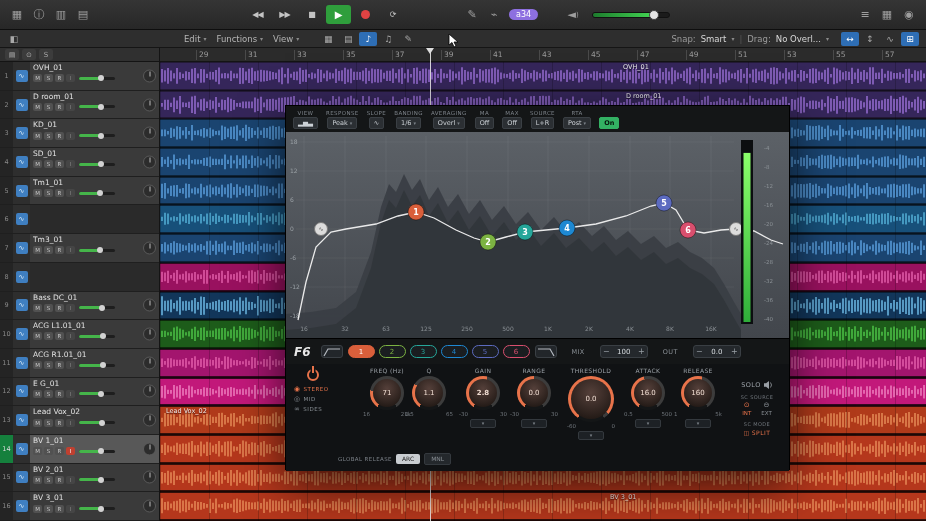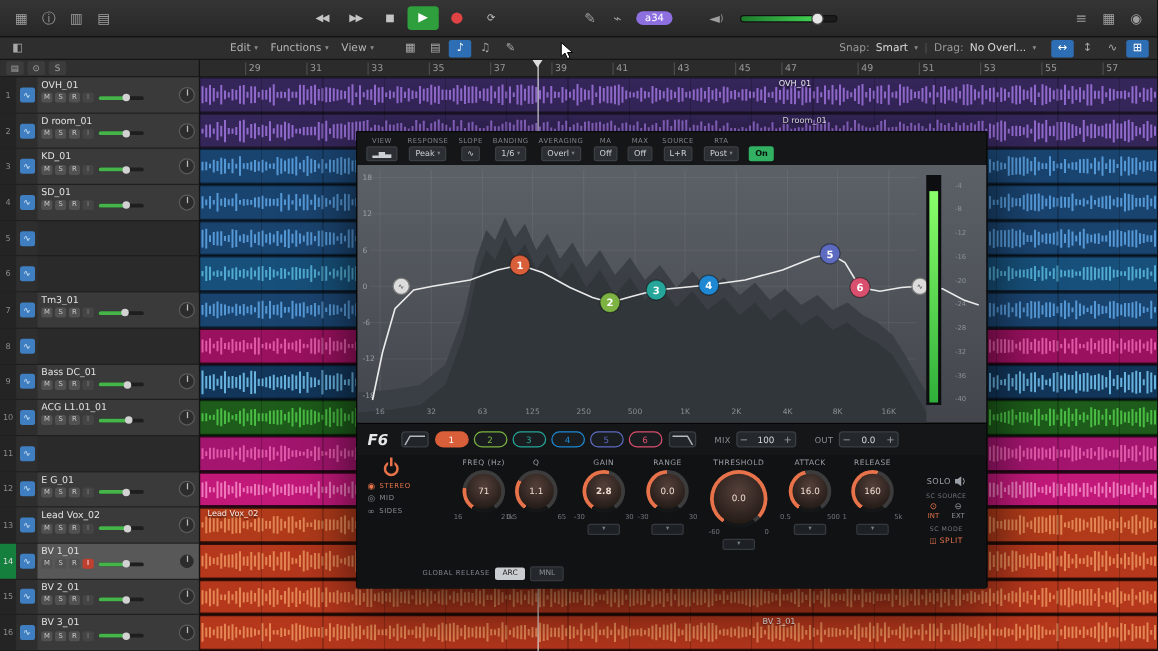--- a/index.html
+++ b/index.html
@@ -106,21 +106,21 @@
   .p-val.on{background:#33b163;color:#07130b;border-color:#33b163;font-weight:bold}
   .p-val .caret{font-size:5px;color:#7d838a}
   .p-graph{height:206px;position:relative;background:linear-gradient(#5c6167,#42464c)}
   .p-bandrow{height:26px;background:#141617;border-top:1px solid #000;display:flex;align-items:center;
          padding:0 8px;gap:5px}
   .f6{font-size:12px;font-weight:bold;font-style:italic;color:#e8e8e8;margin-right:5px}
   .shelf{width:22px;height:13px;border:1px solid #3a3f44;border-radius:3px;background:#22262a;
          display:flex;align-items:center;justify-content:center}
   .bpill{width:27px;height:13px;border-radius:7px;border:1px solid;display:flex;align-items:center;
          justify-content:center;font-size:7px;background:#1a1d20}
-  .stepgrp{display:flex;align-items:center;gap:4px;margin-left:10px}
+  .stepgrp{display:flex;align-items:center;gap:15px;margin-left:10px}
   .steplab{font-size:6.5px;color:#8a9096;letter-spacing:.4px}
   .stepper{display:flex;align-items:center;background:#24282c;border:1px solid #3a3f44;border-radius:3px;height:13px}
   .stepper .sbtn{width:11px;text-align:center;color:#9aa0a6;font-size:8px;line-height:11px}
   .stepper .sval{width:24px;text-align:center;color:#d5dade;font-size:7px}
   .p-controls{position:relative;height:107px;background:#101214}
   .rail-left{position:absolute;left:4px;top:5px;width:46px}
   .pwr{width:12px;height:12px;border:2px solid #e8734a;border-radius:50%;margin:0 auto 4px;position:relative}
   .pwr span{position:absolute;left:50%;top:-5px;transform:translateX(-50%);width:2px;height:7px;
             background:#e8734a;box-shadow:0 0 0 1.5px #101214}
   .chan{display:flex;align-items:center;gap:3px;margin:2px 0 0 4px;font-size:5.5px;color:#8a9096;letter-spacing:.5px}
@@ -246,21 +246,21 @@
   <div class="ruler" id="ruler">
       <span class="rtick" style="left: 36px;">29</span>
       <span class="rtick" style="left: 85px;">31</span>
       <span class="rtick" style="left: 134px;">33</span>
       <span class="rtick" style="left: 183px;">35</span>
       <span class="rtick" style="left: 232px;">37</span>
       <span class="rtick" style="left: 281px;">39</span>
       <span class="rtick" style="left: 330px;">41</span>
       <span class="rtick" style="left: 379px;">43</span>
       <span class="rtick" style="left: 428px;">45</span>
-      <span class="rtick" style="left: 465px; text-align: right;">47</span>
+      <span class="rtick" style="left: 477px; text-align: right;">47</span>
       <span class="rtick" style="left: 526px;">49</span>
       <span class="rtick" style="left: 575px;">51</span>
       <span class="rtick" style="left: 624px;">53</span>
       <span class="rtick" style="left: 673px;">55</span>
       <span class="rtick" style="left: 722px;">57</span>
     </div>
 
   <div class="tracks" id="tracks">
       <div class="trow">
         <div class="tnum">1</div>
@@ -340,48 +340,62 @@
             </span>
           </div>
           <span class="tpan"></span>
         </div>
       </div>
       <div class="trow">
         <div class="tnum">5</div>
         <div class="ticon">
           <span class="sq">∿</span>
         </div>
-      </div>
-      <div class="trow">
-        <div class="tnum">6</div>
-        <div class="ticon">
-          <span class="sq">∿</span>
-        </div>
-      </div>
-      <div class="trow">
-        <div class="tnum">7</div>
-        <div class="ticon">
-          <span class="sq">∿</span>
-        </div>
-        <div class="tbody">
-          <div class="tname">Tm3_01</div>
+        <div class="tbody">
+          <div class="tname">Tm1_01</div>
           <div class="tctrl">
             <span class="mbtn">M</span>
             <span class="mbtn">S</span>
             <span class="mbtn">R</span>
             <span class="mbtn dim">I</span>
             <span class="tslider">
               <span class="fill" style="width: 58%;"></span>
               <span class="knb" style="left: 58%;"></span>
             </span>
           </div>
           <span class="tpan"></span>
         </div>
       </div>
       <div class="trow">
+        <div class="tnum">6</div>
+        <div class="ticon">
+          <span class="sq">∿</span>
+        </div>
+      </div>
+      <div class="trow">
+        <div class="tnum">7</div>
+        <div class="ticon">
+          <span class="sq">∿</span>
+        </div>
+        <div class="tbody">
+          <div class="tname">Tm3_01</div>
+          <div class="tctrl">
+            <span class="mbtn">M</span>
+            <span class="mbtn">S</span>
+            <span class="mbtn">R</span>
+            <span class="mbtn dim">I</span>
+            <span class="tslider">
+              <span class="fill" style="width: 58%;"></span>
+              <span class="knb" style="left: 58%;"></span>
+            </span>
+          </div>
+          <span class="tpan"></span>
+        </div>
+      </div>
+      <div class="trow">
         <div class="tnum">8</div>
         <div class="ticon">
           <span class="sq">∿</span>
         </div>
       </div>
       <div class="trow">
         <div class="tnum">9</div>
         <div class="ticon">
           <span class="sq">∿</span>
         </div>
@@ -417,20 +431,34 @@
               <span class="knb" style="left: 66%;"></span>
             </span>
           </div>
           <span class="tpan"></span>
         </div>
       </div>
       <div class="trow">
         <div class="tnum">11</div>
         <div class="ticon">
           <span class="sq">∿</span>
+        </div>
+        <div class="tbody">
+          <div class="tname">ACG R1.01_01</div>
+          <div class="tctrl">
+            <span class="mbtn">M</span>
+            <span class="mbtn">S</span>
+            <span class="mbtn">R</span>
+            <span class="mbtn dim">I</span>
+            <span class="tslider">
+              <span class="fill" style="width: 66%;"></span>
+              <span class="knb" style="left: 66%;"></span>
+            </span>
+          </div>
+          <span class="tpan"></span>
         </div>
       </div>
       <div class="trow">
         <div class="tnum">12</div>
         <div class="ticon">
           <span class="sq">∿</span>
         </div>
         <div class="tbody">
           <div class="tname">E G_01</div>
           <div class="tctrl">

